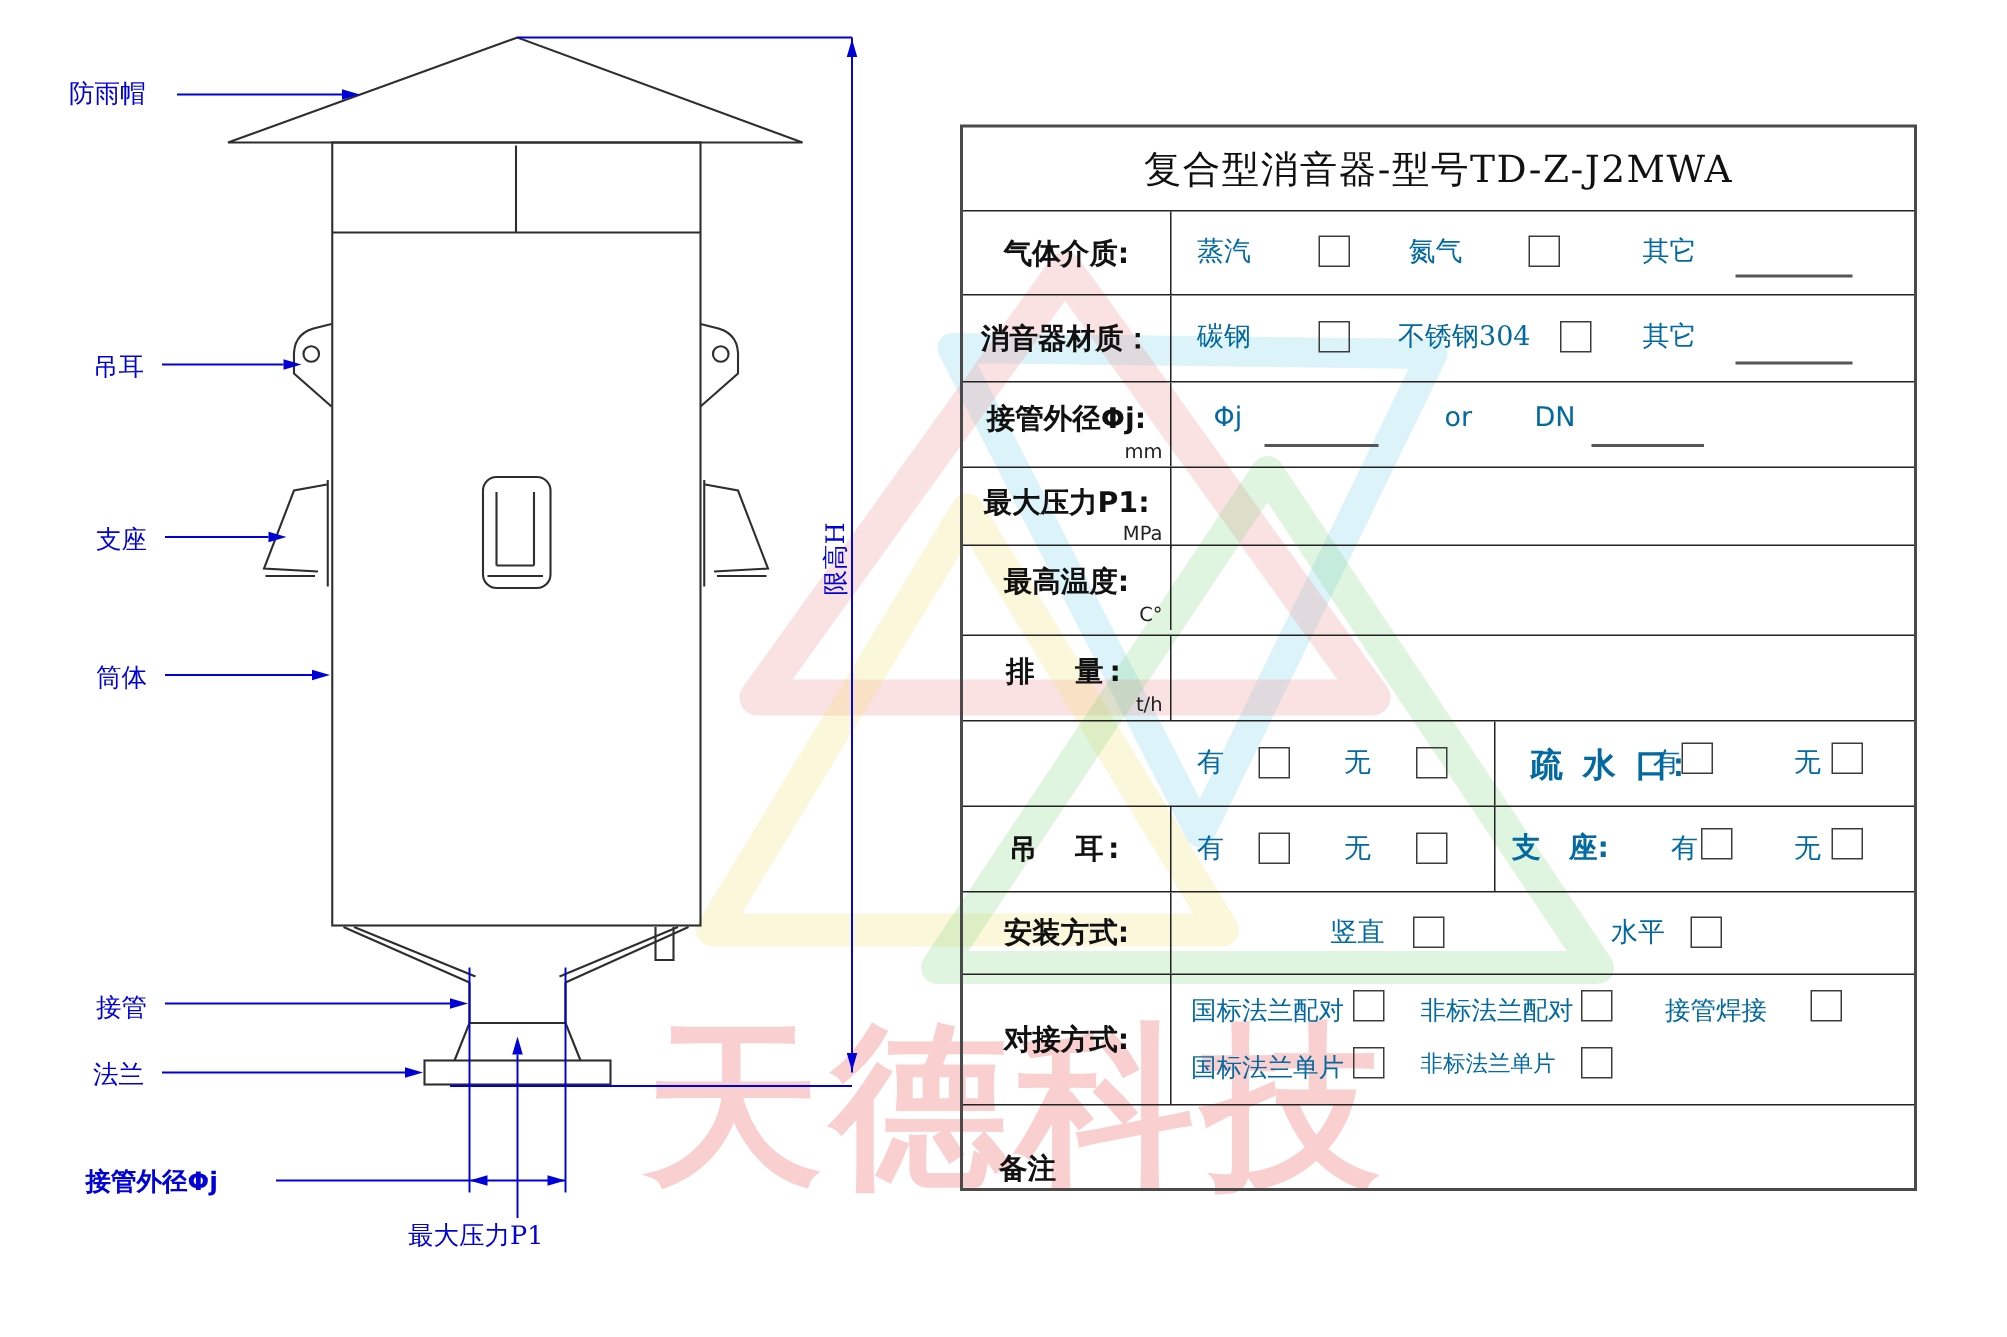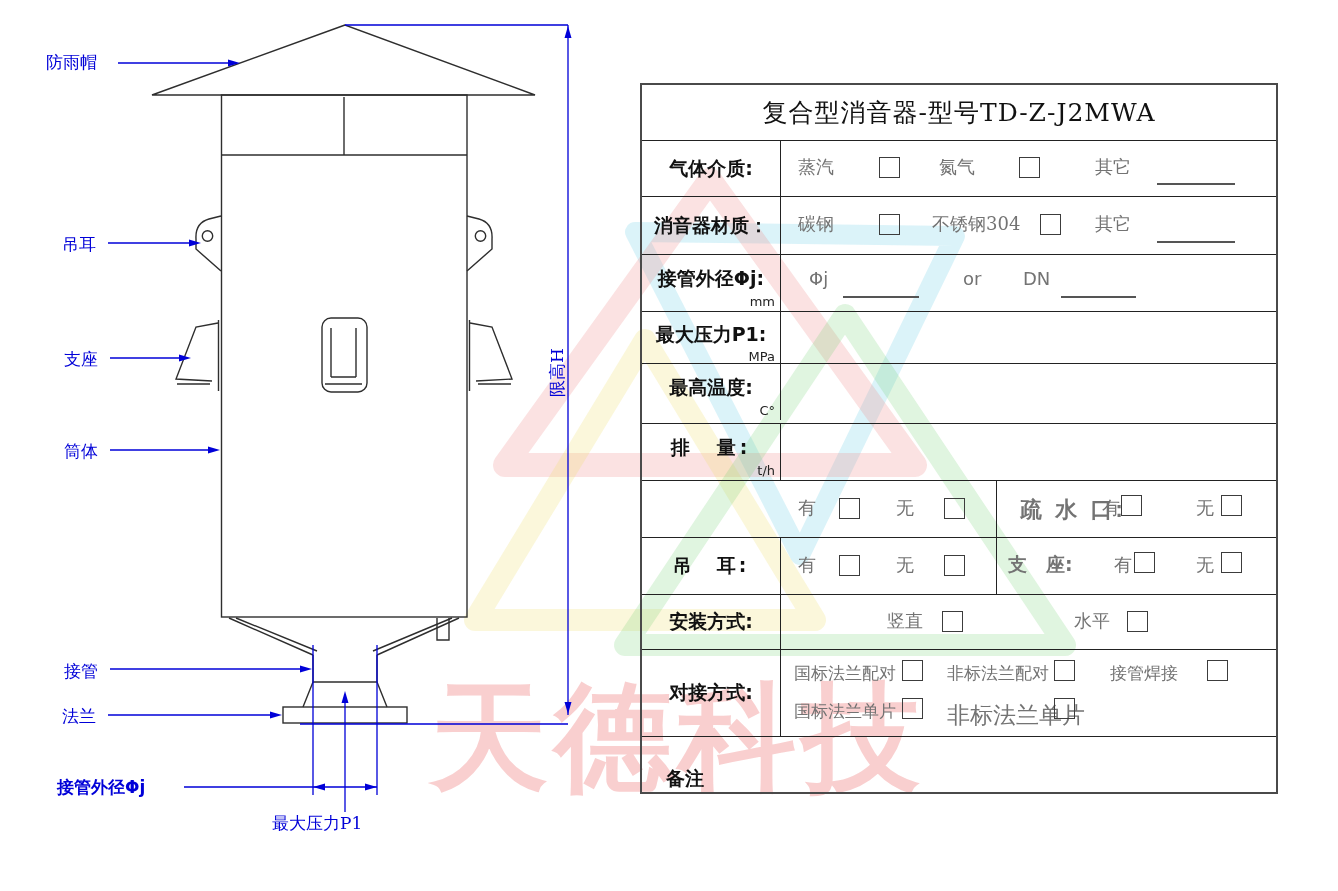--- a/index.html
+++ b/index.html
@@ -12,21 +12,21 @@
   
   #spec-table{position:absolute;left:640px;top:83px;width:634px;height:707px;
               border:2px solid #4a4a4a;z-index:2;background:transparent;}
   .trow{position:absolute;left:0;width:634px;border-top:1.5px solid #222;box-sizing:border-box;}
   .trow.first{border-top:none;}
   .lblcell{position:absolute;left:0;top:0;bottom:0;width:139px;border-right:1.5px solid #222;
            box-sizing:border-box;display:flex;align-items:center;justify-content:center;}
   .lblcell.noborder{border-right:none;justify-content:flex-start;padding-left:24px;align-items:flex-end;}
   .lbl{font-weight:700;font-size:19px;color:#111;white-space:nowrap;}
   .unit{position:absolute;right:5px;bottom:2px;font-size:13px;font-weight:400;color:#222;}
-  .opt{position:absolute;font-size:18px;color:#737373;font-family:"DejaVu Serif",serif;white-space:nowrap;}
+  .opt{position:absolute;font-size:18px;color:#0369a1;font-family:"DejaVu Serif",serif;white-space:nowrap;}
   .cbx{position:absolute;width:21px;height:21px;border:1.5px solid #3c3c3c;box-sizing:border-box;background:transparent;}
   .blank{position:absolute;height:2px;background:#555;}
   .subdiv{position:absolute;top:0;bottom:0;left:354px;width:0;border-left:1.5px solid #222;}
   #title-row{display:flex;align-items:center;justify-content:center;}
   #table-title{font-family:"DejaVu Serif",serif;font-size:25px;color:#111;letter-spacing:1px;white-space:nowrap;}
 </style>
 </head>
 <body>
 
 <div id="stage">
@@ -215,21 +215,21 @@
           <span class="lbl">对接方式:</span>
         </div>
       <span class="opt" style="left:152px;top:12px;font-size:17px;">国标法兰配对</span>
       <span class="cbx" style="left:260px;top:10px;"></span>
       <span class="opt" style="left:305px;top:12px;font-size:17px;">非标法兰配对</span>
       <span class="cbx" style="left:412px;top:10px;"></span>
       <span class="opt" style="left:468px;top:12px;font-size:17px;">接管焊接</span>
       <span class="cbx" style="left:565px;top:10px;"></span>
       <span class="opt" style="left:152px;top:50px;font-size:17px;">国标法兰单片</span>
       <span class="cbx" style="left:260px;top:48px;"></span>
-      <span class="opt" style="left:305px;top:50px;font-size:23px;">非标法兰单片</span>
+      <span class="opt" style="left:305px;top:50px;font-size:15px;">非标法兰单片</span>
       <span class="cbx" style="left:412px;top:48px;"></span>
     </div>
 
     <div class="trow" style="top:651px;height:56px;">
       <div class="lblcell noborder">
           <span class="lbl">备注</span>
         </div>
     </div>
 
   </div>

